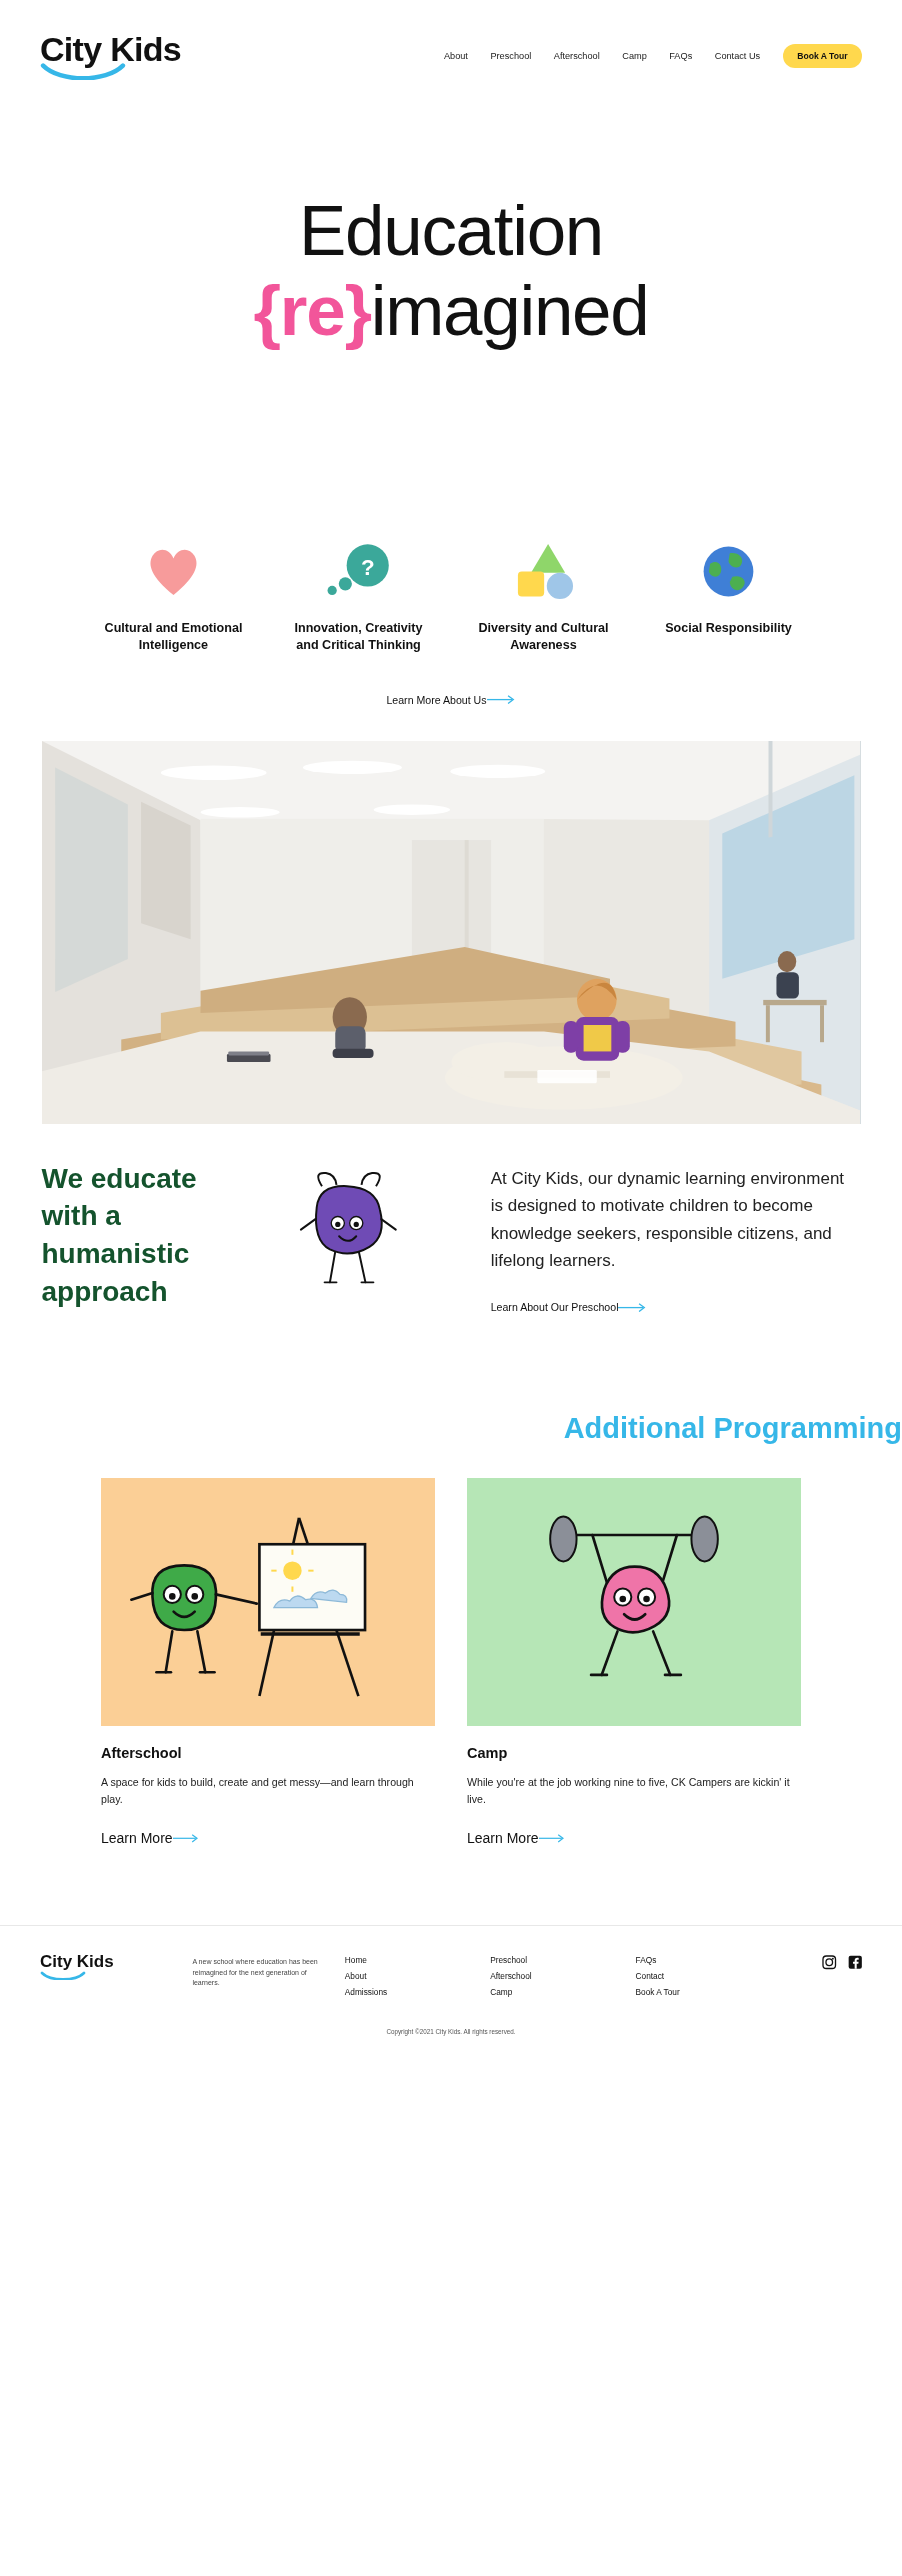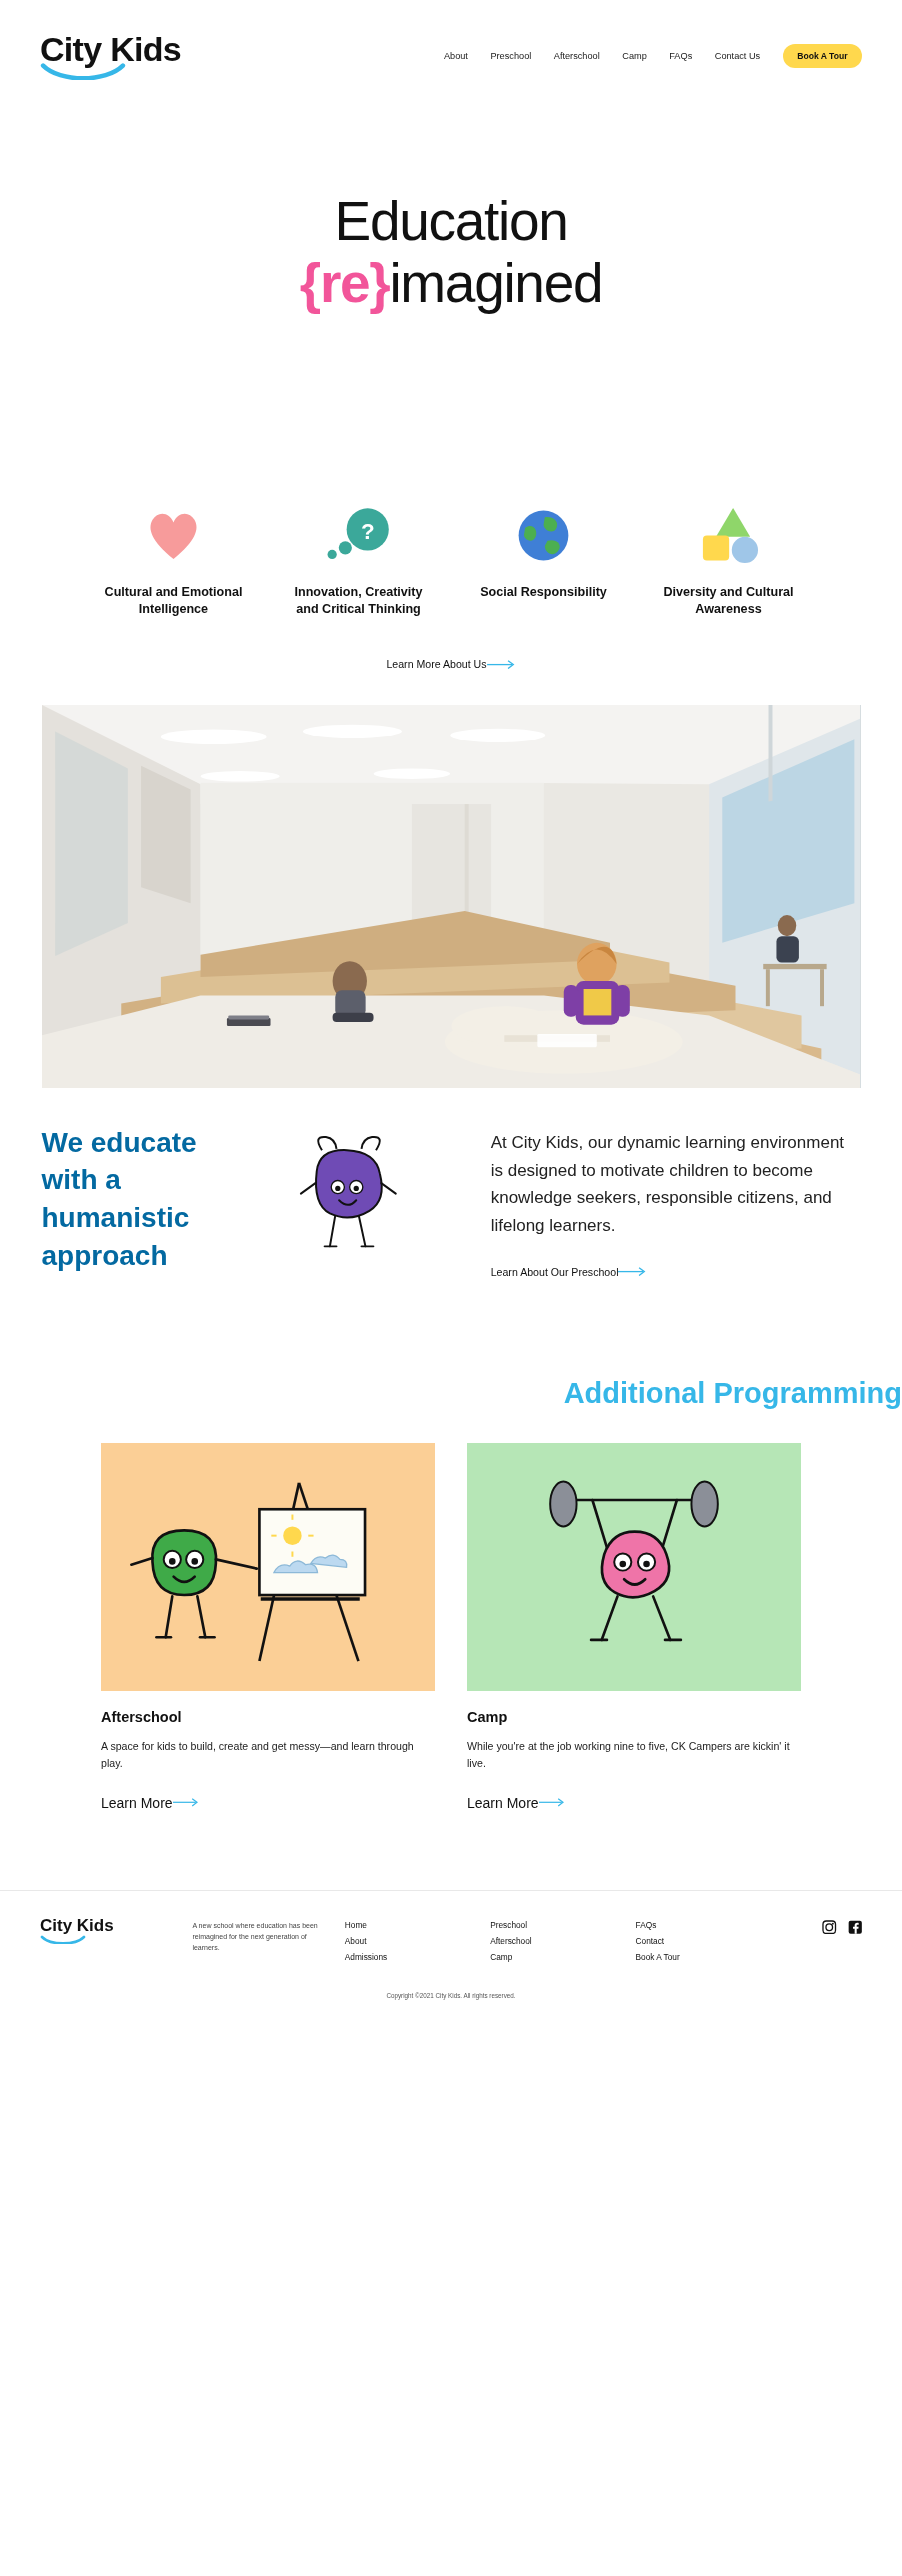--- a/index.html
+++ b/index.html
@@ -49,21 +49,21 @@
     white-space: nowrap;
   }
 
   
   .hero {
     width: 902px;
     padding: 79px 0 145px 0;
     text-align: center;
   }
   .hero h1 {
-    font-size: 55px;
+    font-size: 71px;
     line-height: 1.12;
     font-weight: 400;
     letter-spacing: -1.3px;
     color: #111;
   }
   .hero .re { color: #f2559a; font-weight: 700; }
 
   
   .believe {
     text-align: center;
@@ -130,21 +130,21 @@
     width: 819px;
     margin: 0 auto;
     display: flex;
     padding: 36px 0 99px 0;
     gap: 26.4px;
   }
   .human-left { width: 423px; position: relative; display: flex; }
   .human-left h2 {
     font-size: 28px;
     font-weight: 700;
-    color: #0369a1;
+    color: #14532d;
     line-height: 1.35;
     width: 218px;
   }
   .blob-wrap { position: absolute; left: 251px; top: 6.6px; }
   .human-right { width: 370px; padding-top: 5.3px; }
   .human-right p {
     font-size: 17px;
     line-height: 1.62;
     color: #222;
   }
@@ -286,39 +286,39 @@
           <circle cx="40" cy="62" r="10" fill="#3ba89a"></circle>
           <circle cx="74" cy="34" r="32" fill="#3ba89a"></circle>
           <text x="74" y="48" font-size="34" fill="#ffffff" text-anchor="middle" font-family="Liberation Sans, sans-serif" font-weight="bold">?</text>
         </svg>
       </div>
       <div class="value-label">Innovation, Creativity and Critical Thinking</div>
     </div>
 
     <div class="value">
       <div class="value-icon">
+        <svg width="73" height="63" viewBox="0 0 110 96">
+          <polygon points="62,6 88,50 36,50" fill="#8fd66a"></polygon>
+          <rect x="16" y="48" width="40" height="38" rx="6" fill="#ffd84d"></rect>
+          <circle cx="80" cy="70" r="20" fill="#9fc6e8"></circle>
+        </svg>
+      </div>
+      <div class="value-label">Diversity and Cultural Awareness</div>
+    </div>
+
+    <div class="value">
+      <div class="value-icon">
         <svg width="55" height="55" viewBox="0 0 84 84">
           <circle cx="42" cy="42" r="38" fill="#3f7fd6"></circle>
           <path d="M14 30 C 26 22, 34 34, 30 44 C 26 54, 14 50, 12 42 Z" fill="#4caf50"></path>
           <path d="M44 14 C 56 12, 66 20, 62 30 C 58 40, 44 36, 42 26 Z" fill="#4caf50"></path>
           <path d="M48 50 C 62 46, 72 56, 64 66 C 56 76, 44 68, 44 58 Z" fill="#4caf50"></path>
         </svg>
       </div>
       <div class="value-label">Social Responsibility</div>
-    </div>
-
-    <div class="value">
-      <div class="value-icon">
-        <svg width="73" height="63" viewBox="0 0 110 96">
-          <polygon points="62,6 88,50 36,50" fill="#8fd66a"></polygon>
-          <rect x="16" y="48" width="40" height="38" rx="6" fill="#ffd84d"></rect>
-          <circle cx="80" cy="70" r="20" fill="#9fc6e8"></circle>
-        </svg>
-      </div>
-      <div class="value-label">Diversity and Cultural Awareness</div>
     </div>
 
   </div>
 
   <div class="learn-more-center">
     <a class="arrow-link" href="#">
       <span>Learn More About Us</span>
       <svg class="arrow-svg" width="29" height="9.2" viewBox="0 0 44 14">
         <line x1="0" y1="7" x2="38" y2="7" stroke="#36b7e8" stroke-width="2"></line>
         <polyline points="32,1 40,7 32,13" fill="none" stroke="#36b7e8" stroke-width="2"></polyline>

